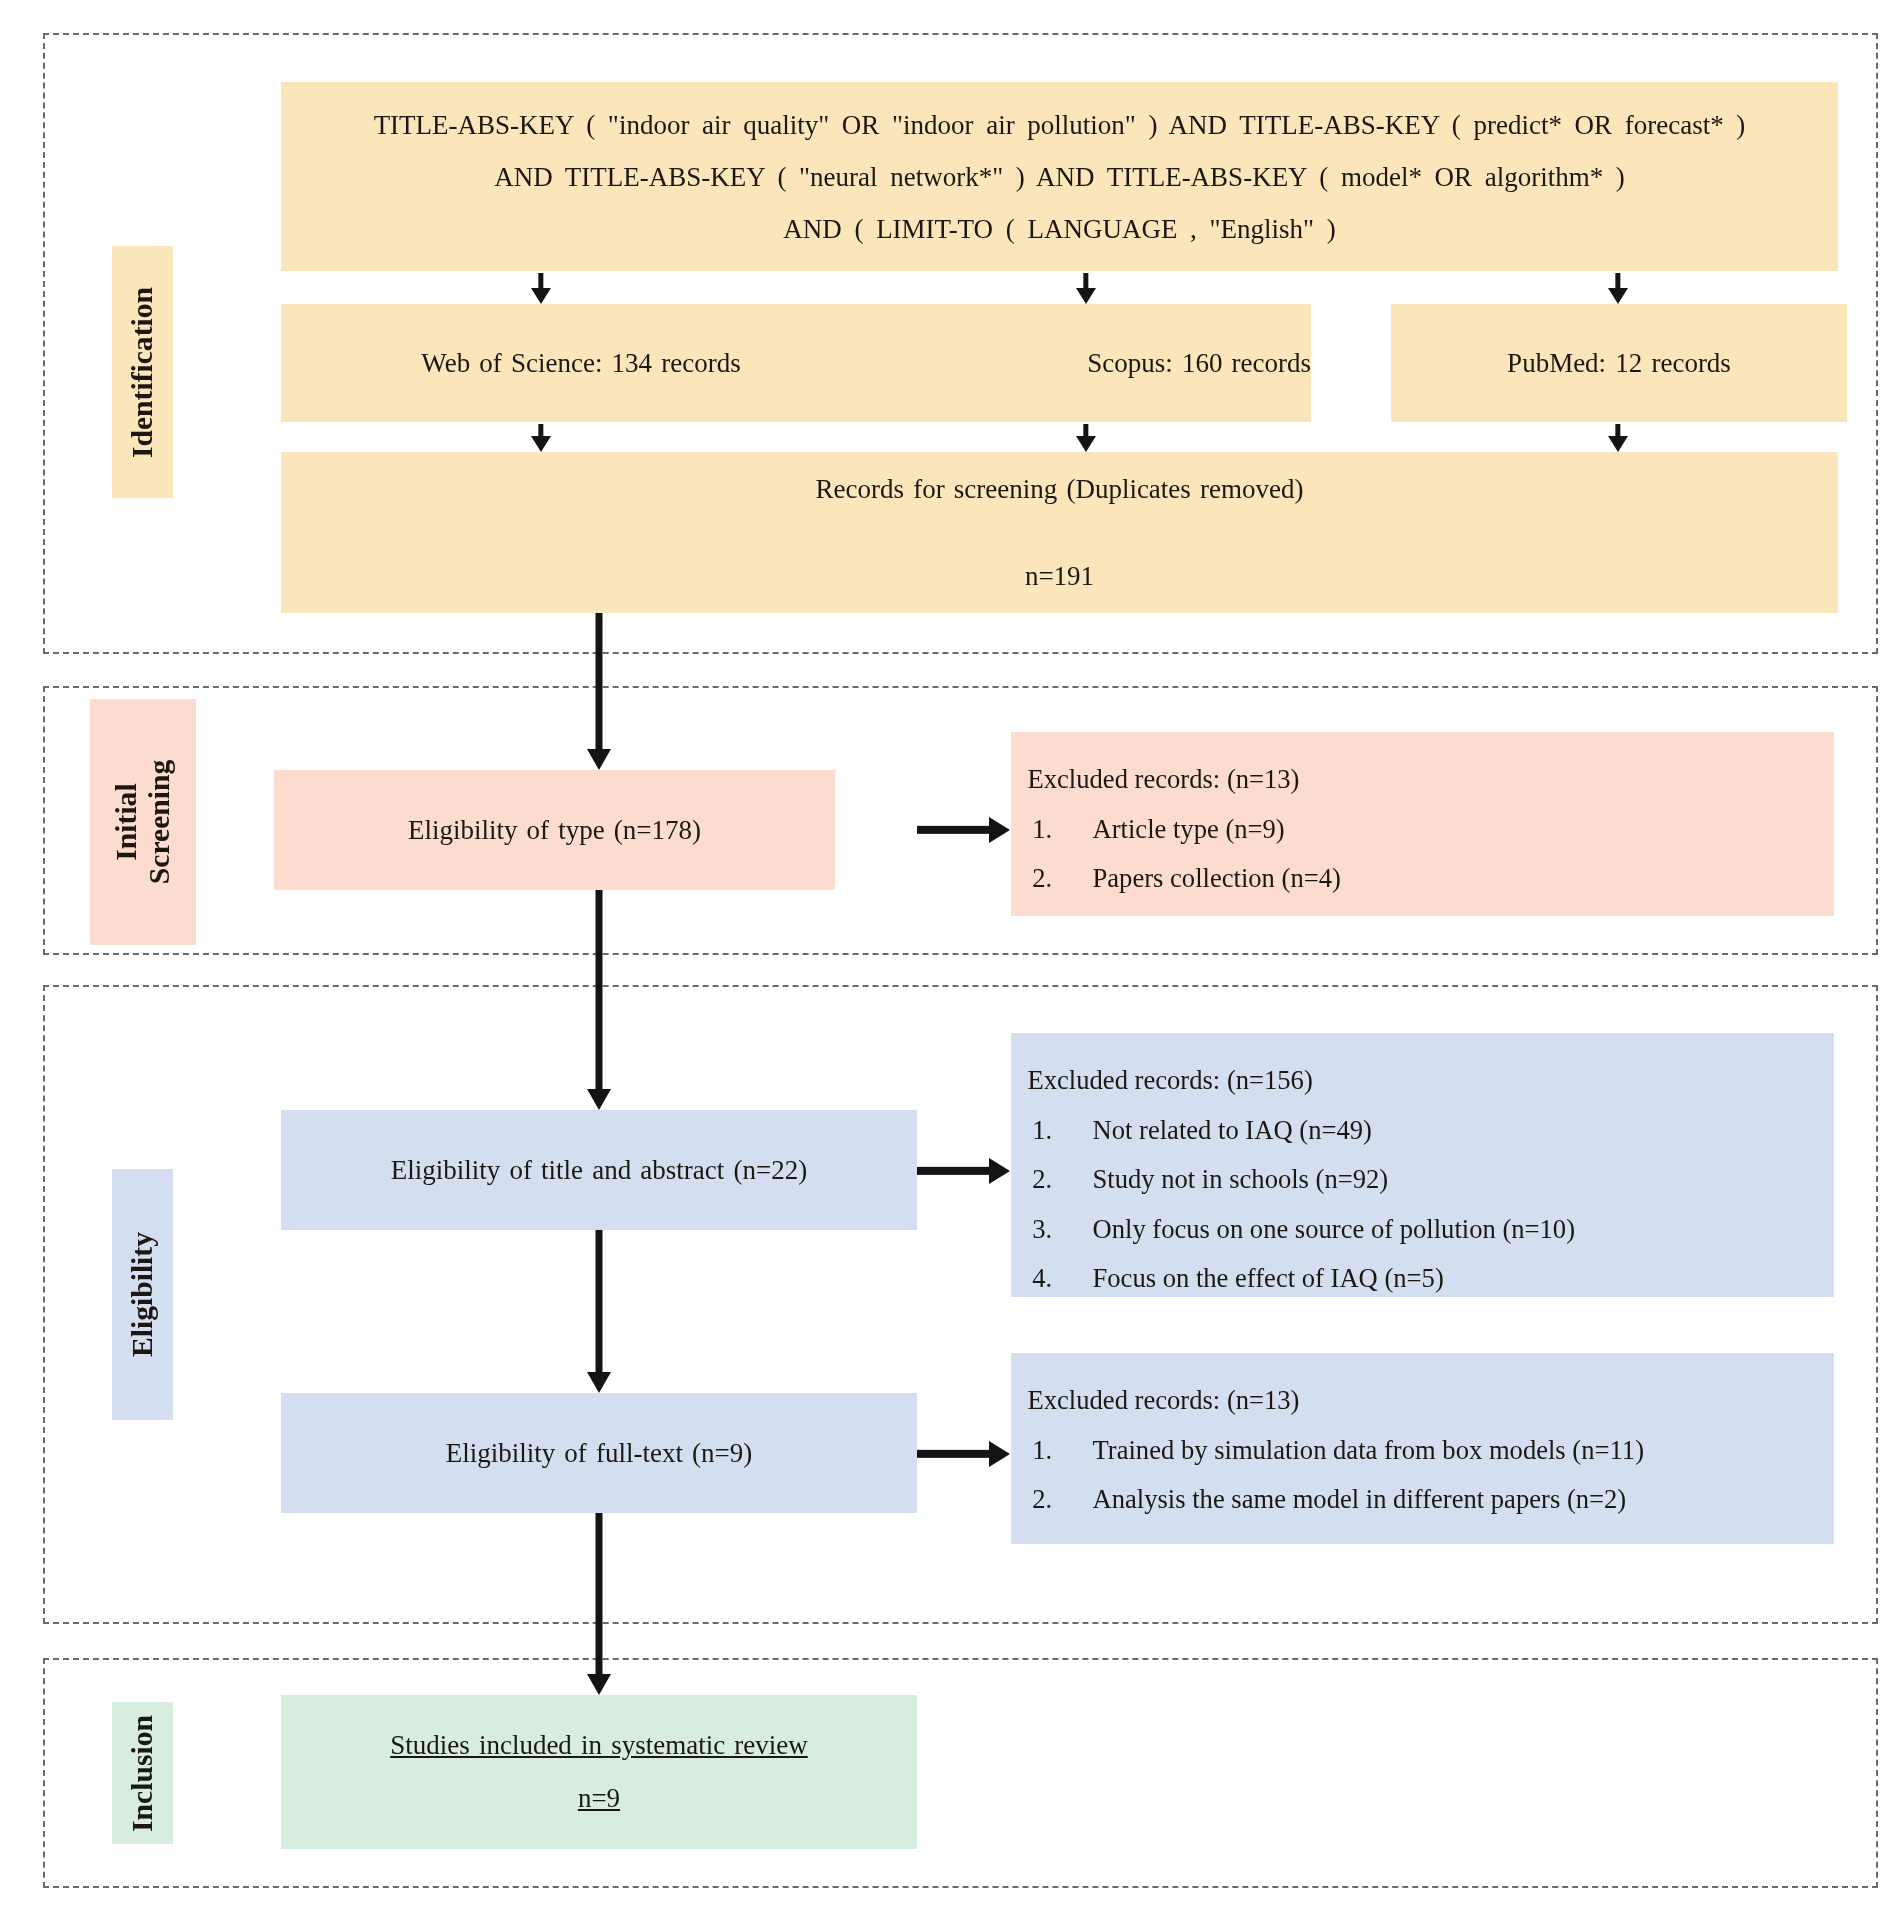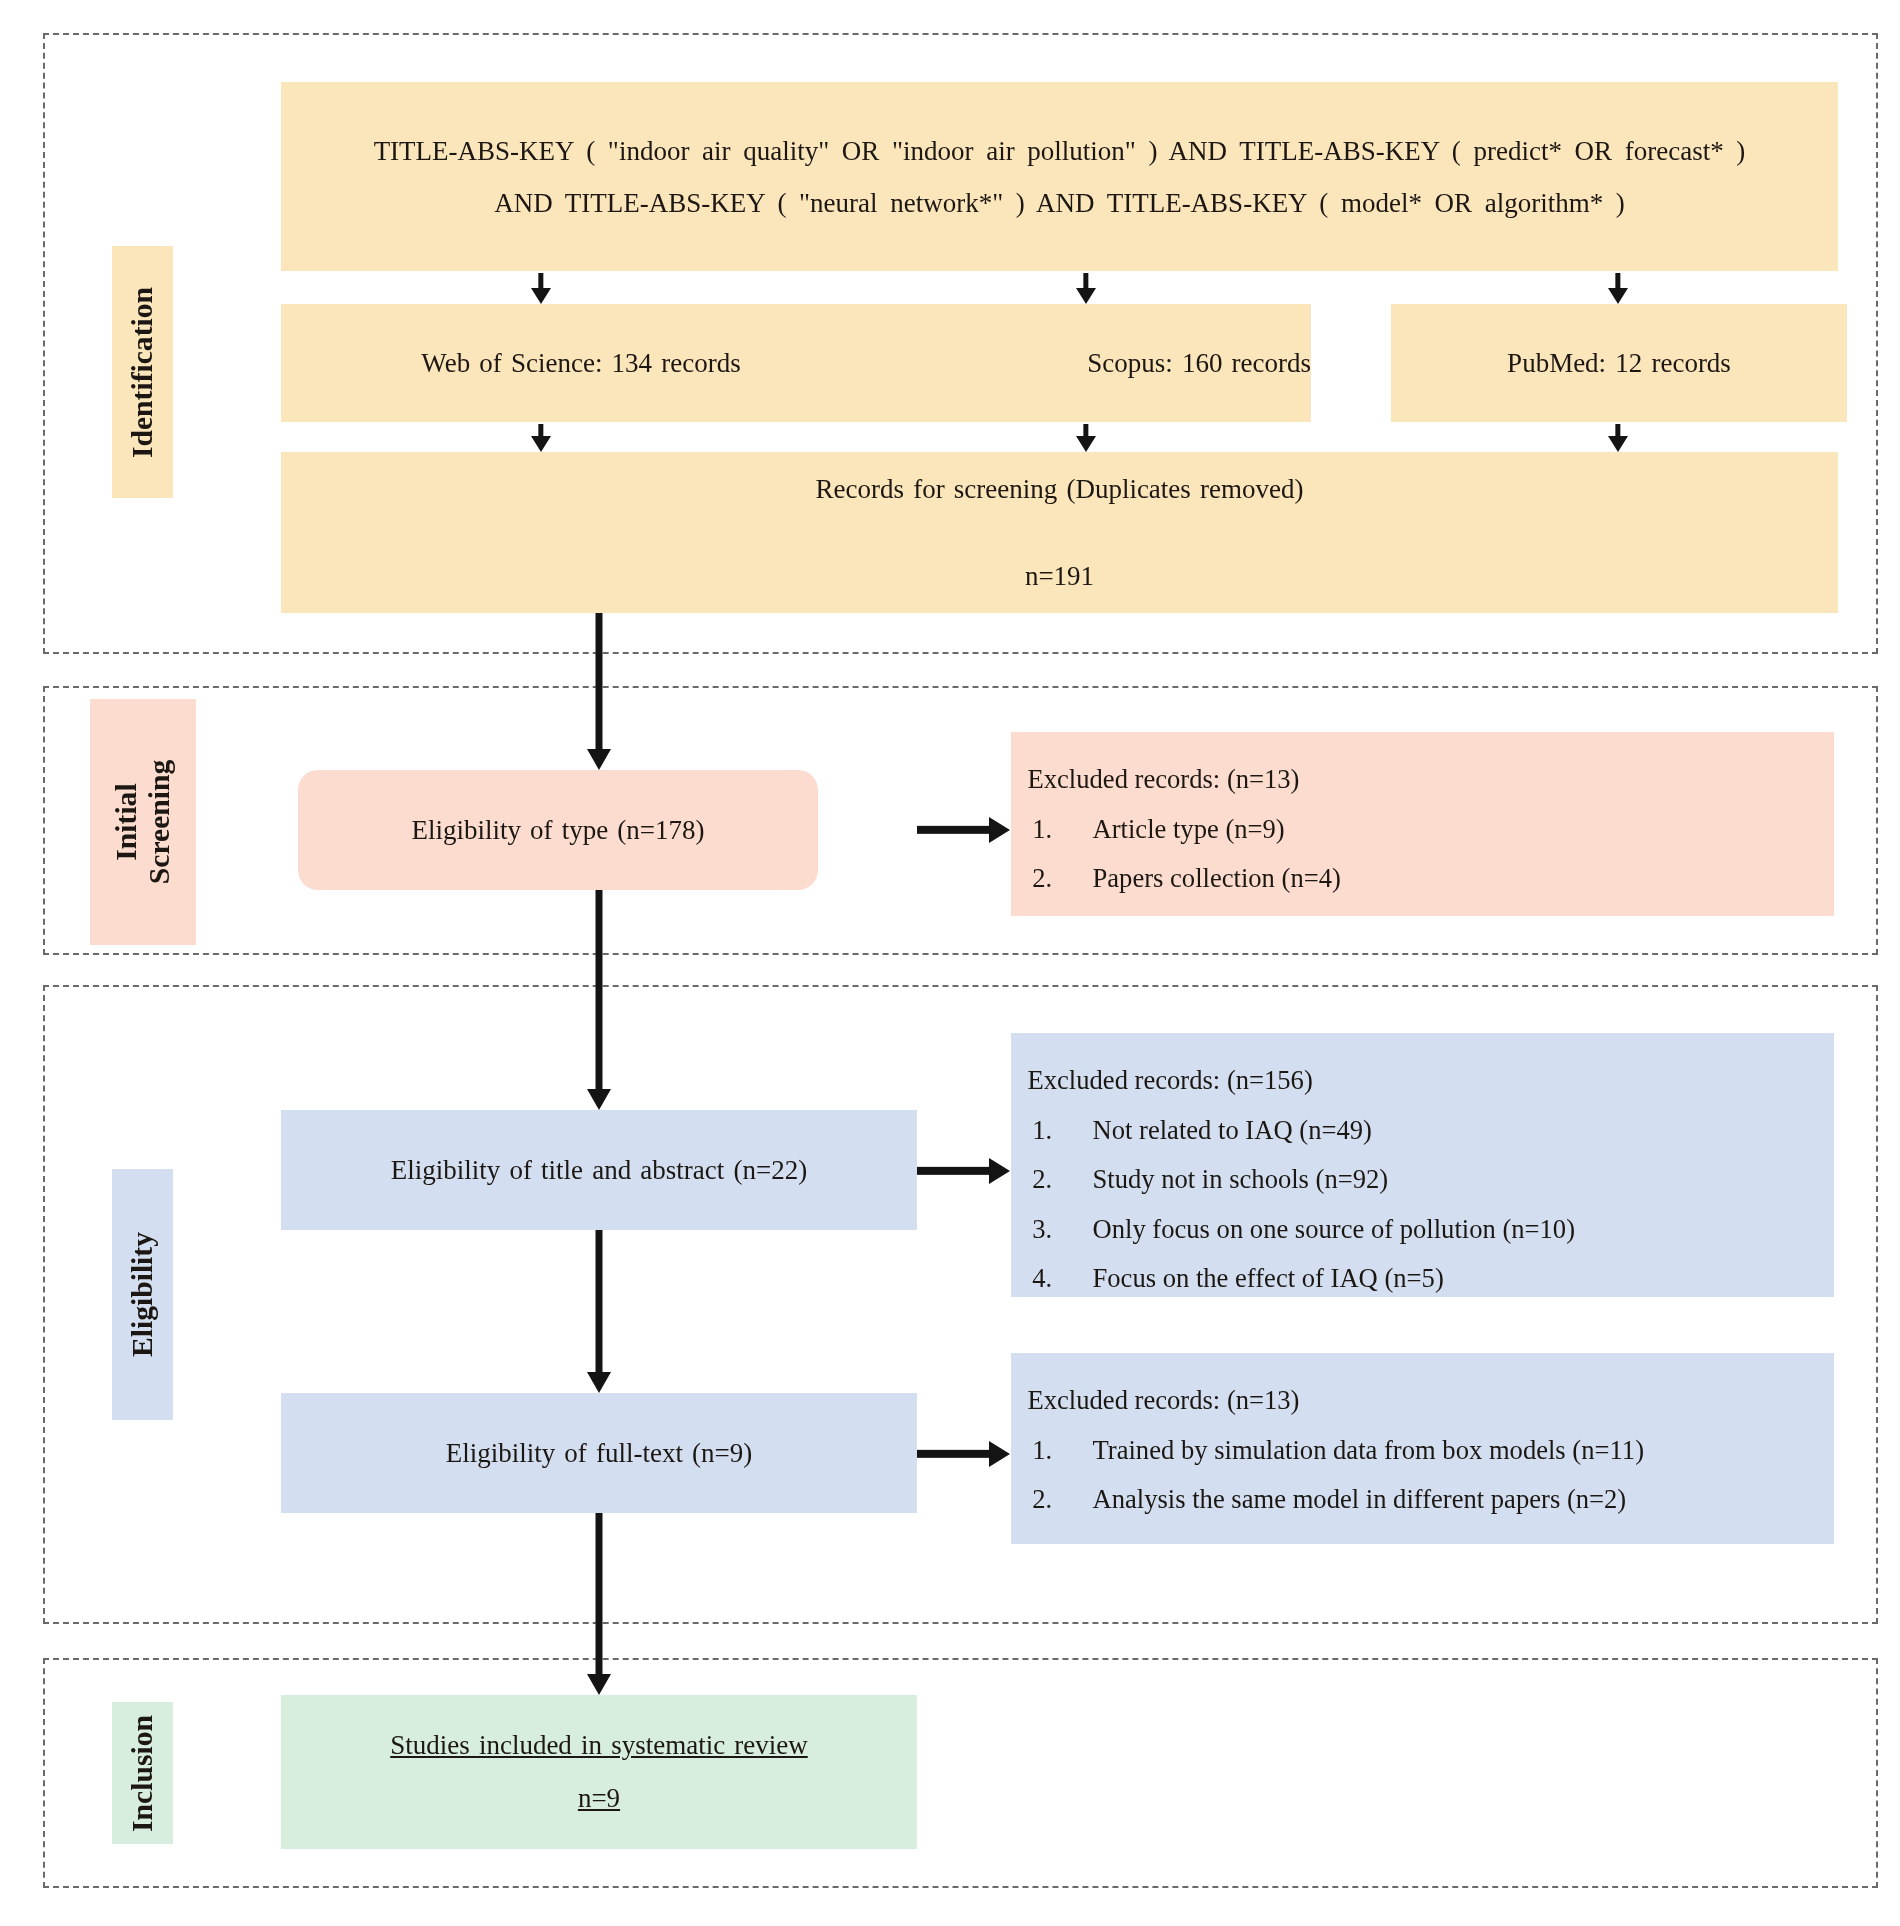--- a/index.html
+++ b/index.html
@@ -38,21 +38,21 @@
     font-size:27px; line-height:53px; text-align:center; word-spacing:2.4px;
   }
   .box.yellow{background:var(--c-yellow);} .box.peach{background:var(--c-peach);}
   .box.blue{background:var(--c-blue);}     .box.green{background:var(--c-green);}
 
   #box-query  {left:281px; top:82px; width:1557px; height:189px; line-height:52px; word-spacing:5.9px;}
   #box-wos    {left:281px;  top:304px; width:600px; height:118px;}
   #box-scopus {left:862px; top:304px; width:449px; height:118px;align-items:flex-end;}
   #box-pubmed {left:1391px; top:304px; width:456px; height:118px;}
   #box-records{left:281px;  top:452px; width:1557px; height:161px;gap:34px;}
-  #box-type    {left:298px; top:770px; width:520px; height:120px;border-radius:20px;}
+  #box-type    {left:274px; top:770px; width:561px; height:120px;}
   #box-title   {left:281px; top:1110px; width:636px; height:120px;}
   #box-fulltext{left:281px; top:1393px; width:636px; height:120px;}
   #box-included{left:281px; top:1695px; width:636px; height:154px;text-decoration:underline;}
 
   .exclbox{
     position:absolute; font-size:26.6px; line-height:35px;
     padding:29.6px 14.8px 0 16.5px; text-align:left;
   }
   .exclbox.peach{background:var(--c-peach);} .exclbox.blue{background:var(--c-blue);}
   #excl-type    {left:1011px; top:732px; width:823px; height:184px;}
@@ -112,20 +112,21 @@
 <div class="vlabel" id="label-eligibility">
   <span class="rot">Eligibility</span>
 </div>
 <div class="vlabel" id="label-inclusion">
   <span class="rot">Inclusion</span>
 </div>
 
 <div class="box yellow" id="box-query">
   <div>TITLE-ABS-KEY ( "indoor air quality"  OR  "indoor air pollution" ) AND  TITLE-ABS-KEY ( predict*  OR  forecast* )</div>
   <div>AND  TITLE-ABS-KEY ( "neural network*" ) AND  TITLE-ABS-KEY ( model*  OR  algorithm* )</div>
+  <div>AND ( LIMIT-TO ( LANGUAGE , "English" )</div>
 </div>
 
 <div class="box yellow" id="box-wos">
   <div>Web of Science: 134 records</div>
 </div>
 <div class="box yellow" id="box-scopus">
   <div>Scopus: 160 records</div>
 </div>
 <div class="box yellow" id="box-pubmed">
   <div>PubMed: 12 records</div>

